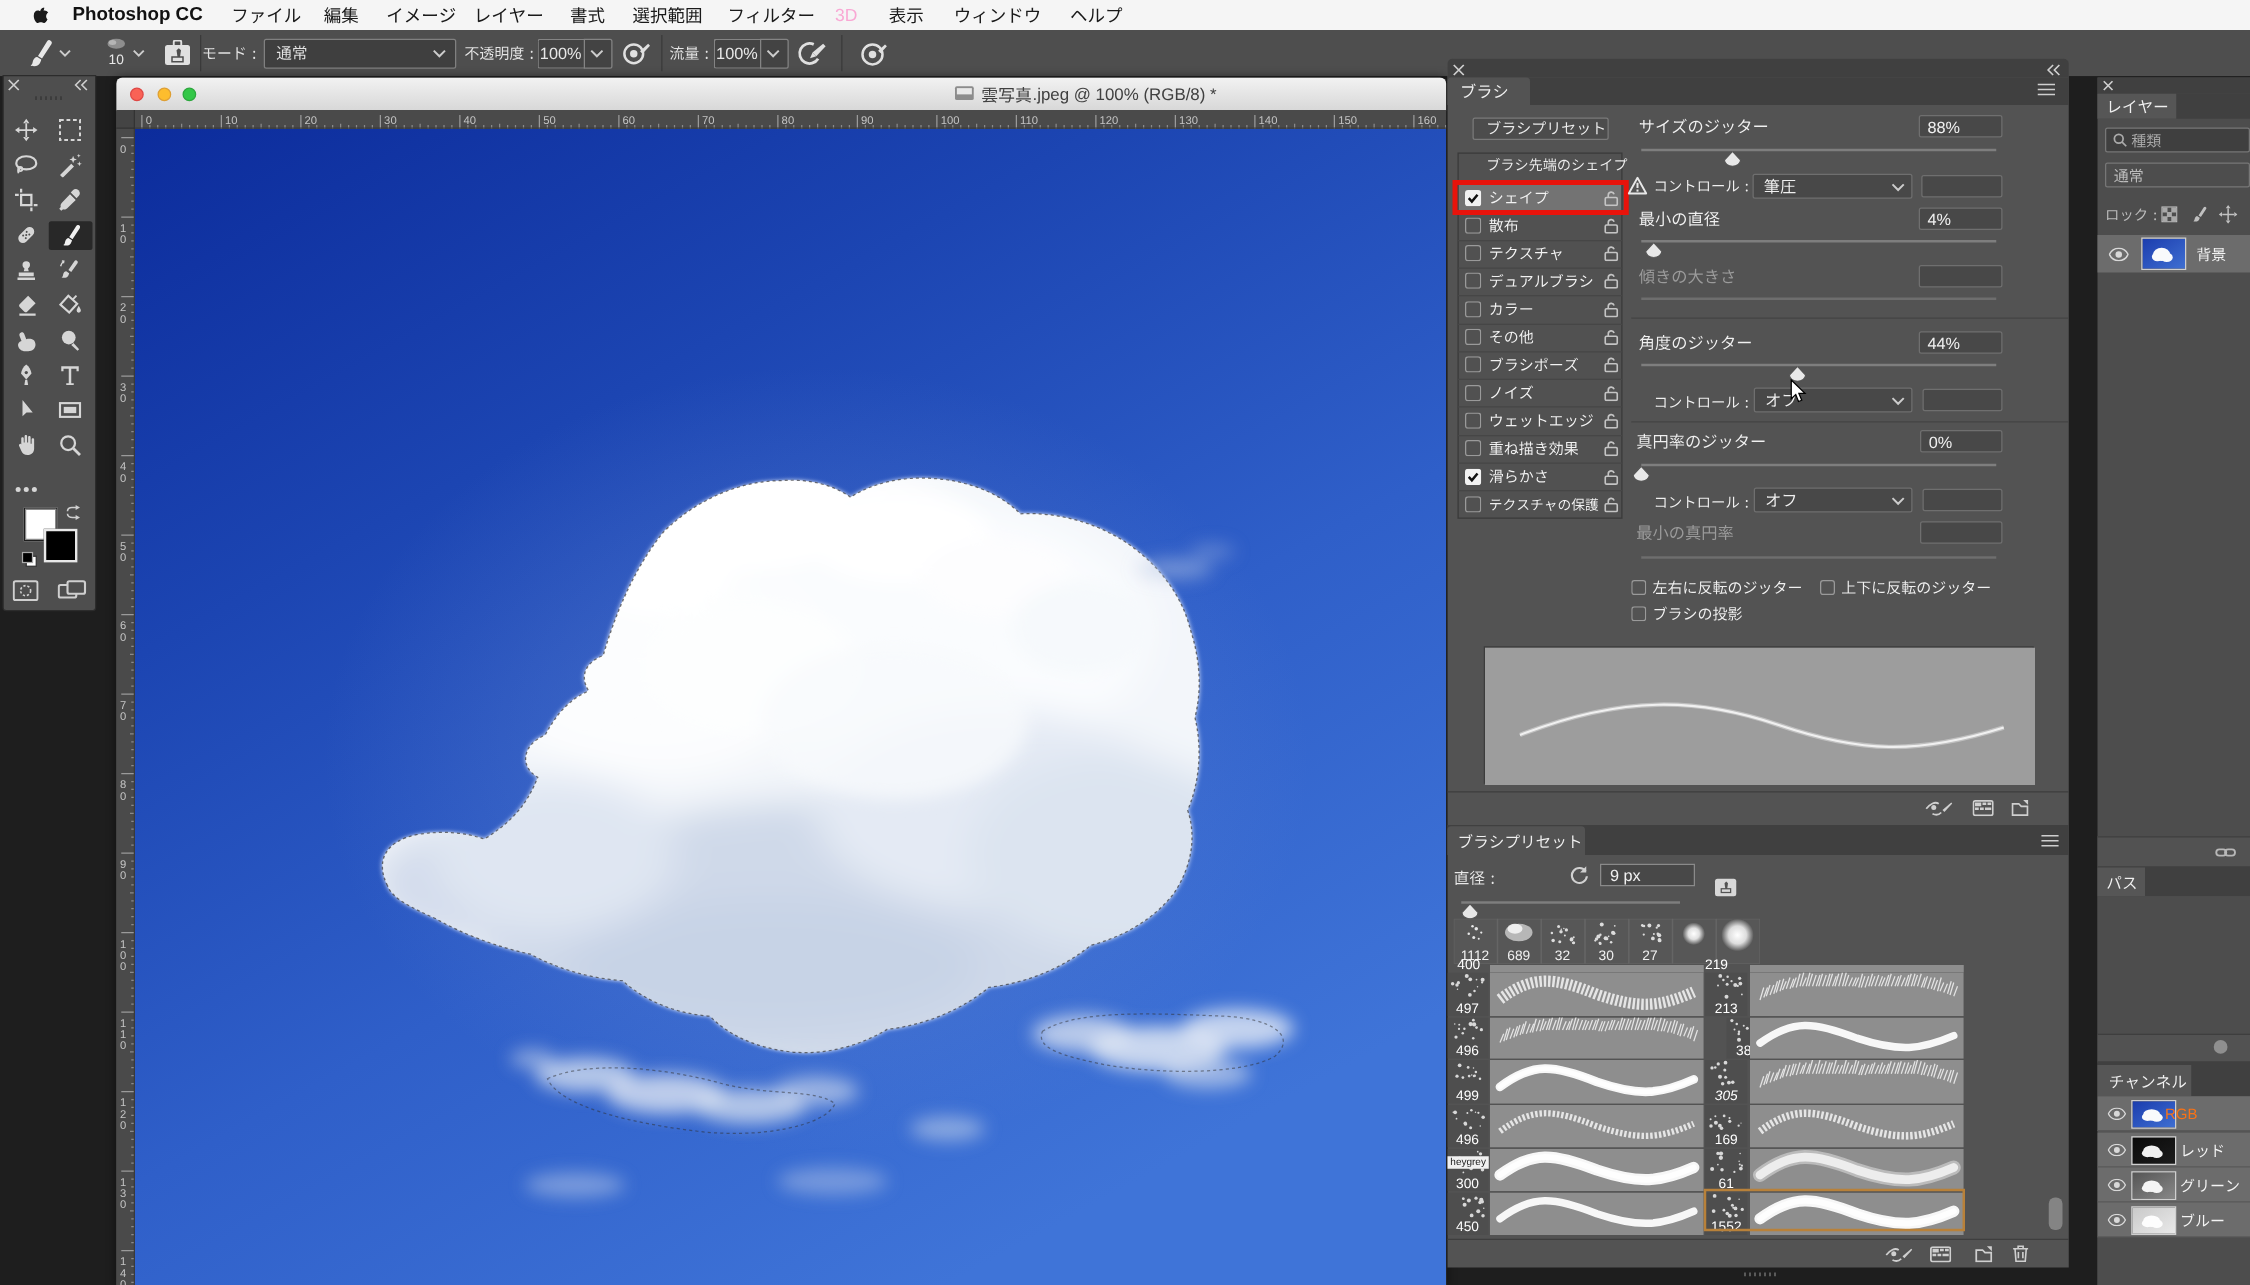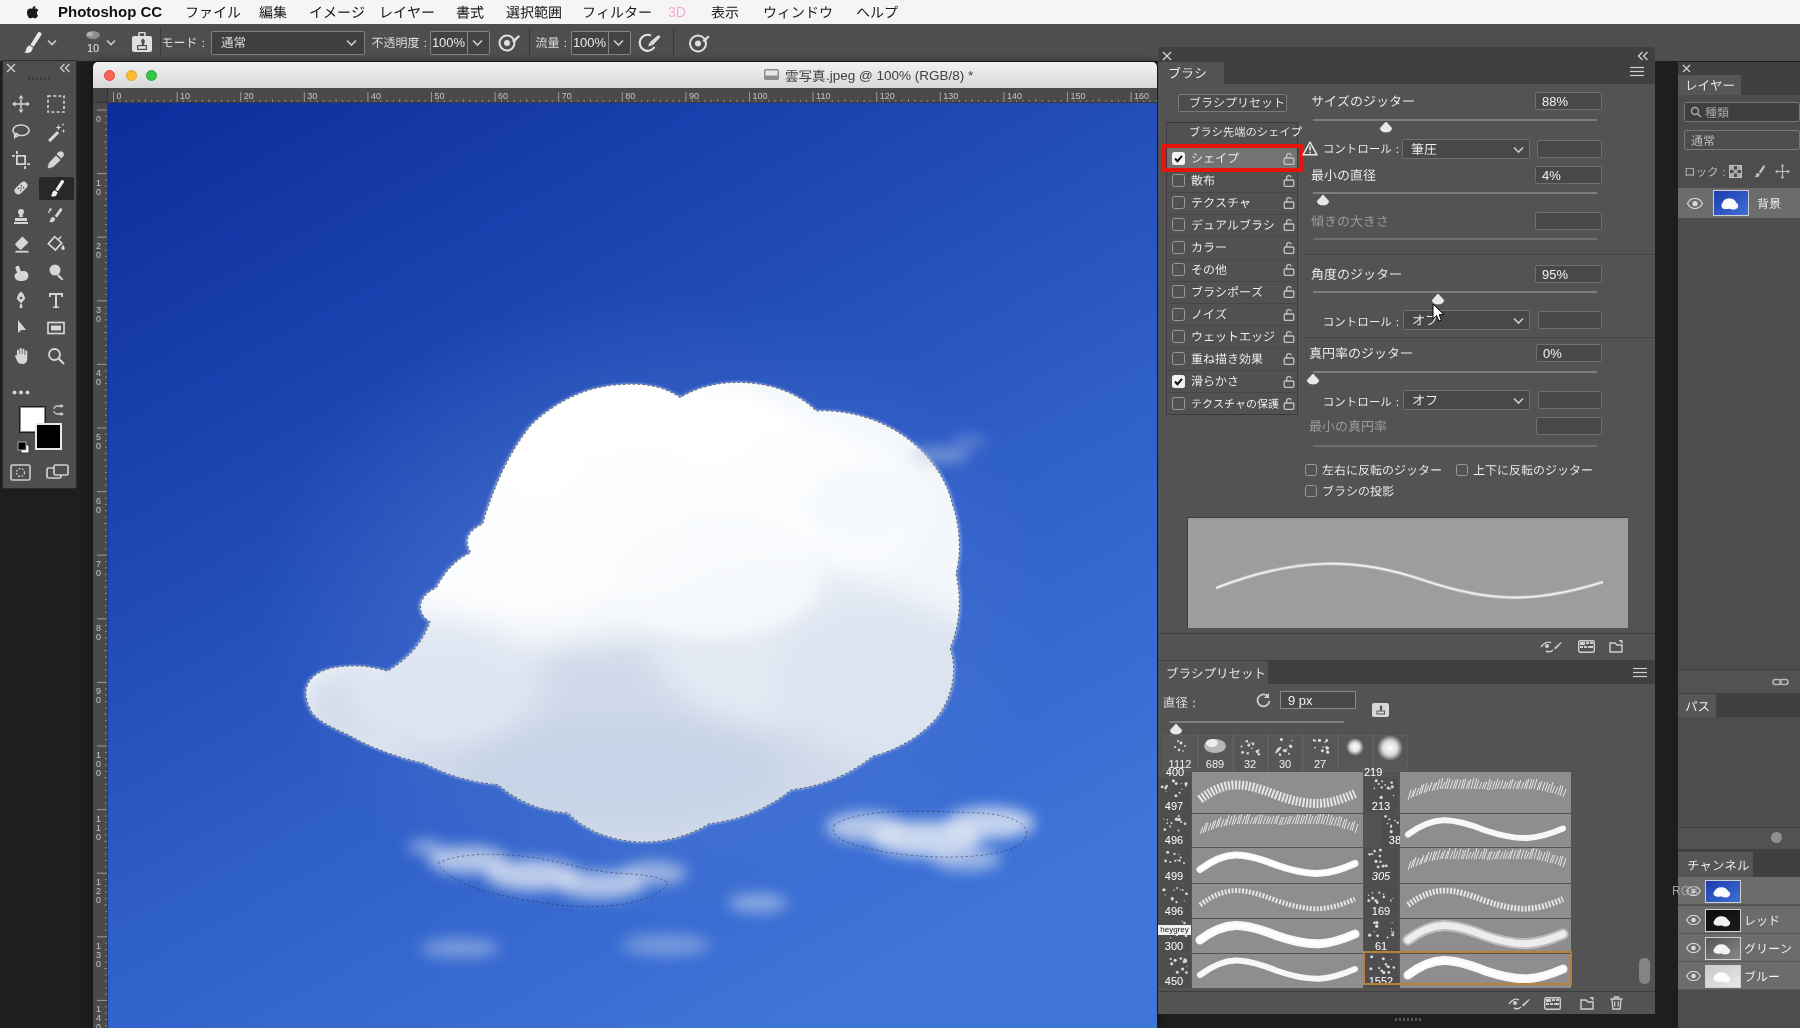--- a/index.html
+++ b/index.html
@@ -779,21 +779,21 @@
 <div style="position:absolute;left:1535px;top:166px;width:67px;height:18px;background:#484848;border:1px solid #6f6f6f;border-radius:2px;box-sizing:border-box;"></div>
 <div style="position:absolute;left:1542px;top:168px;font:13px 'Liberation Sans',sans-serif;color:#f0f0f0;">4%</div>
 <div style="position:absolute;left:1313px;top:192px;width:284px;height:2px;background:#7e7e7e;"></div>
 <svg style="position:absolute;left:1316px;top:194px" width="14" height="12" viewBox="0 0 14 12">
     <path d="M7 0 13.5 7a6.5 5 0 0 1-13 0z" fill="#e8e8e8" stroke="#555" stroke-width="1"></path>
   </svg>
 <div style="position:absolute;left:1535px;top:212px;width:67px;height:18px;background:#484848;border:1px solid #6f6f6f;border-radius:2px;box-sizing:border-box;"></div>
 <div style="position:absolute;left:1313px;top:238px;width:284px;height:2px;background:#6e6e6e;"></div>
 <div style="position:absolute;left:1305px;top:254px;width:350px;height:1px;background:#444;"></div>
 <div style="position:absolute;left:1535px;top:265px;width:67px;height:18px;background:#484848;border:1px solid #6f6f6f;border-radius:2px;box-sizing:border-box;"></div>
-<div style="position:absolute;left:1542px;top:267px;font:13px 'Liberation Sans',sans-serif;color:#f0f0f0;">95%</div>
+<div style="position:absolute;left:1542px;top:267px;font:13px 'Liberation Sans',sans-serif;color:#f0f0f0;">44%</div>
 <div style="position:absolute;left:1313px;top:291px;width:284px;height:2px;background:#7e7e7e;"></div>
 <svg style="position:absolute;left:1431px;top:293px" width="14" height="12" viewBox="0 0 14 12">
     <path d="M7 0 13.5 7a6.5 5 0 0 1-13 0z" fill="#e8e8e8" stroke="#555" stroke-width="1"></path>
   </svg>
 <div style="position:absolute;left:1403px;top:310px;width:127px;height:20px;background:#484848;border:1px solid #6f6f6f;border-radius:2px;box-sizing:border-box;"></div>
 <svg style="position:absolute;left:1513px;top:317px" width="11" height="8" viewBox="0 0 11 8">
     <path fill="none" stroke="#ccc" stroke-width="1.6" d="M1 1.5 5.5 6 10 1.5"></path>
   </svg>
 <div style="position:absolute;left:1538px;top:311px;width:64px;height:18px;background:#484848;border:1px solid #6f6f6f;border-radius:2px;box-sizing:border-box;"></div>
 <div style="position:absolute;left:1305px;top:337px;width:350px;height:1px;background:#444;"></div>
@@ -1497,21 +1497,21 @@
           <stop offset="1" stop-color="#3f6fd2"></stop>
         </linearGradient>
       </defs>
       <rect width="34" height="21" fill="url(#th1705_880)"></rect>
       <g fill="#f8fafc">
         <ellipse cx="15.3" cy="10.9" rx="6.8" ry="4.6"></ellipse>
         <ellipse cx="11.9" cy="12.6" rx="4.4" ry="3.1"></ellipse>
         <ellipse cx="19.4" cy="13.0" rx="4.8" ry="3.4"></ellipse>
       </g>
     </svg></div>
-<div style="position:absolute;left:1672px;top:884px;font:12px 'Liberation Sans',sans-serif;color:#a3a3a3;">RGB</div>
+<div style="position:absolute;left:1732px;top:884px;font:12px 'Liberation Sans',sans-serif;color:#f97316;">RGB</div>
 <div style="position:absolute;left:1678px;top:906px;width:122px;height:28px;background:#6c6c6c;border-bottom:1px solid #585858;box-sizing:border-box;"></div>
 <svg style="position:absolute;left:1686px;top:915px" width="15" height="10" viewBox="0 0 16 11">
     <path d="M8 .5C4.5.5 1.8 2.7.5 5.5 1.8 8.3 4.5 10.5 8 10.5s6.2-2.2 7.5-5C14.2 2.7 11.5.5 8 .5z" fill="none" stroke="#d8d8d8" stroke-width="1.2"></path>
     <circle cx="8" cy="5.5" r="2.6" fill="#d8d8d8"></circle>
   </svg>
 <div style="position:absolute;left:1705px;top:909px;width:34px;height:21px;border:1px solid #cfcfcf;box-sizing:content-box;"><svg width="34" height="21" viewBox="0 0 34 21">
       <defs>
         <linearGradient id="th1705_909" x1="0" y1="0" x2="1" y2="1">
           <stop offset="0" stop-color="#0a0a0a"></stop>
           <stop offset="1" stop-color="#1c1c1c"></stop>

